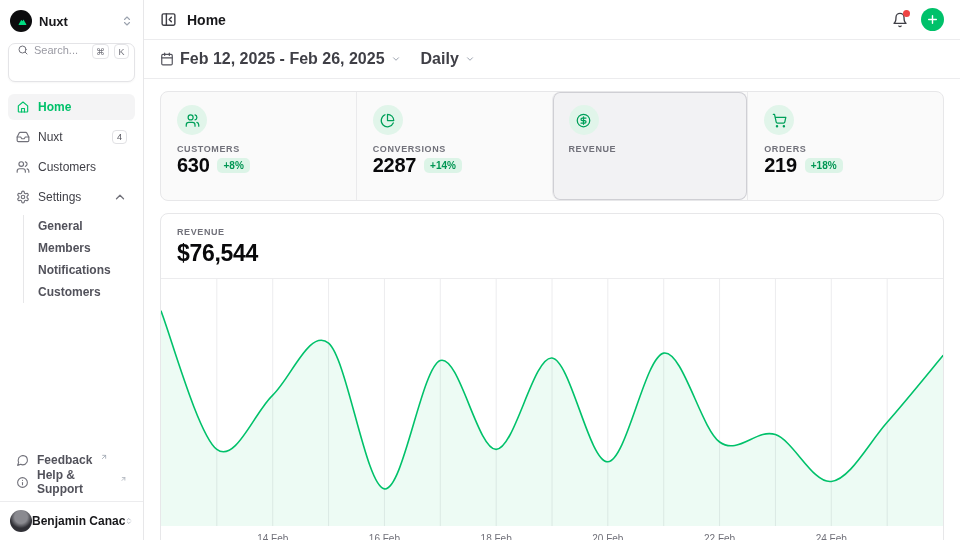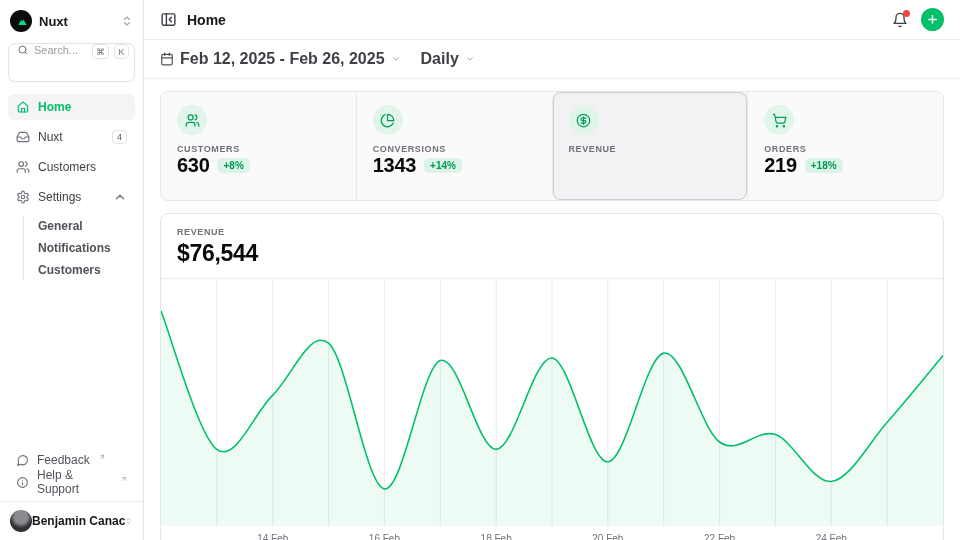--- a/index.html
+++ b/index.html
@@ -31,21 +31,21 @@
   .nav-item.active svg { color:#00c16a; }
   .nav-badge { margin-left:auto; font-size:9px; color:#52525b; border:1px solid #e1e1e4;
     border-radius:4px; padding:1px 4px; background:#fff; line-height:1.2; }
   .nav-chevron { margin-left:auto; width:11px; height:11px; color:#9ca3af; }
   .sub-list { margin:1px 0 1px 15px; border-left:1px solid #e7e7e9; padding-left:14px;
     display:flex; flex-direction:column; gap:0;font-weight:bold; }
   .sub-item { font-size:12px; color:#52525b; height:22px; display:flex; align-items:center; cursor:pointer; }
   .sb-spacer { flex:1; }
   .sb-footer { padding:0 8px 8px; display:flex; flex-direction:column; }
   .foot-item { display:flex; align-items:center; gap:8px; height:22px; padding:0 8px;
-    font-size:12px; color:#52525b; cursor:pointer; }
+    font-size:12px; color:#52525b; cursor:pointer;font-weight:bold; }
   .foot-item svg.fi { width:13px; height:13px; color:#71717a; flex:0 0 auto; }
   .ext { width:8px; height:8px; color:#9ca3af; margin-left:0px; margin-bottom:7px; }
   .sb-user { border-top:1px solid #ececee; padding:8px 10px; display:flex; align-items:center; cursor:pointer; }
   .user-avatar { width:22px; height:22px; border-radius:50%; flex:0 0 auto;
     background:radial-gradient(circle at 50% 32%, #8a8a90 0 34%, #303036 60% 100%); }
   .user-name { font-size:12px; font-weight:600; flex:1; white-space:nowrap; }
 
   
   .main { position:fixed; left:144px; top:0; right:0; bottom:0; display:flex; flex-direction:column; background:#fff; }
   .topbar { height:40px; border-bottom:1px solid #ececee; display:flex; align-items:center;
@@ -150,20 +150,21 @@
           <path d="M12.22 2h-.44a2 2 0 0 0-2 2v.18a2 2 0 0 1-1 1.73l-.43.25a2 2 0 0 1-2 0l-.15-.08a2 2 0 0 0-2.73.73l-.22.38a2 2 0 0 0 .73 2.73l.15.1a2 2 0 0 1 1 1.72v.51a2 2 0 0 1-1 1.74l-.15.09a2 2 0 0 0-.73 2.73l.22.38a2 2 0 0 0 2.73.73l.15-.08a2 2 0 0 1 2 0l.43.25a2 2 0 0 1 1 1.73V20a2 2 0 0 0 2 2h.44a2 2 0 0 0 2-2v-.18a2 2 0 0 1 1-1.73l.43-.25a2 2 0 0 1 2 0l.15.08a2 2 0 0 0 2.73-.73l.22-.39a2 2 0 0 0-.73-2.73l-.15-.08a2 2 0 0 1-1-1.74v-.5a2 2 0 0 1 1-1.74l.15-.09a2 2 0 0 0 .73-2.73l-.22-.38a2 2 0 0 0-2.73-.73l-.15.08a2 2 0 0 1-2 0l-.43-.25a2 2 0 0 1-1-1.73V4a2 2 0 0 0-2-2z"></path>
           <circle cx="12" cy="12" r="3"></circle>
         </svg>
       <span>Settings</span>
       <svg class="nav-chevron" viewBox="0 0 24 24" fill="none" stroke="currentColor" stroke-width="2.2" stroke-linecap="round" stroke-linejoin="round">
           <path d="m6 15 6-6 6 6"></path>
         </svg>
     </div>
     <div class="sub-list">
       <div class="sub-item">General</div>
+      <div class="sub-item">Members</div>
       <div class="sub-item">Notifications</div>
       <div class="sub-item">Customers</div>
     </div>
   </nav>
 
   <div class="sb-spacer"></div>
 
   <div class="sb-footer">
     <div class="foot-item">
       <svg class="fi" viewBox="0 0 24 24" fill="none" stroke="currentColor" stroke-width="2" stroke-linecap="round" stroke-linejoin="round">
@@ -268,21 +269,21 @@
       </div>
       <div class="stat-card">
         <span class="stat-icon">
           <svg viewBox="0 0 24 24" fill="none" stroke="currentColor" stroke-width="2" stroke-linecap="round" stroke-linejoin="round">
               <path d="M21.21 15.89A10 10 0 1 1 8 2.83"></path>
               <path d="M22 12A10 10 0 0 0 12 2v10z"></path>
             </svg>
         </span>
         <div class="stat-label">CONVERSIONS</div>
         <div class="stat-value-row">
-          <span class="stat-value">1343</span>
+          <span class="stat-value">2287</span>
           <span class="delta-badge">+14%</span>
         </div>
       </div>
       <div class="stat-card selected">
         <span class="stat-icon">
           <svg viewBox="0 0 24 24" fill="none" stroke="currentColor" stroke-width="2" stroke-linecap="round" stroke-linejoin="round">
               <circle cx="12" cy="12" r="10"></circle>
               <path d="M16 8h-6a2 2 0 0 0 0 4h4a2 2 0 0 1 0 4H8"></path>
               <path d="M12 6v12"></path>
             </svg>

